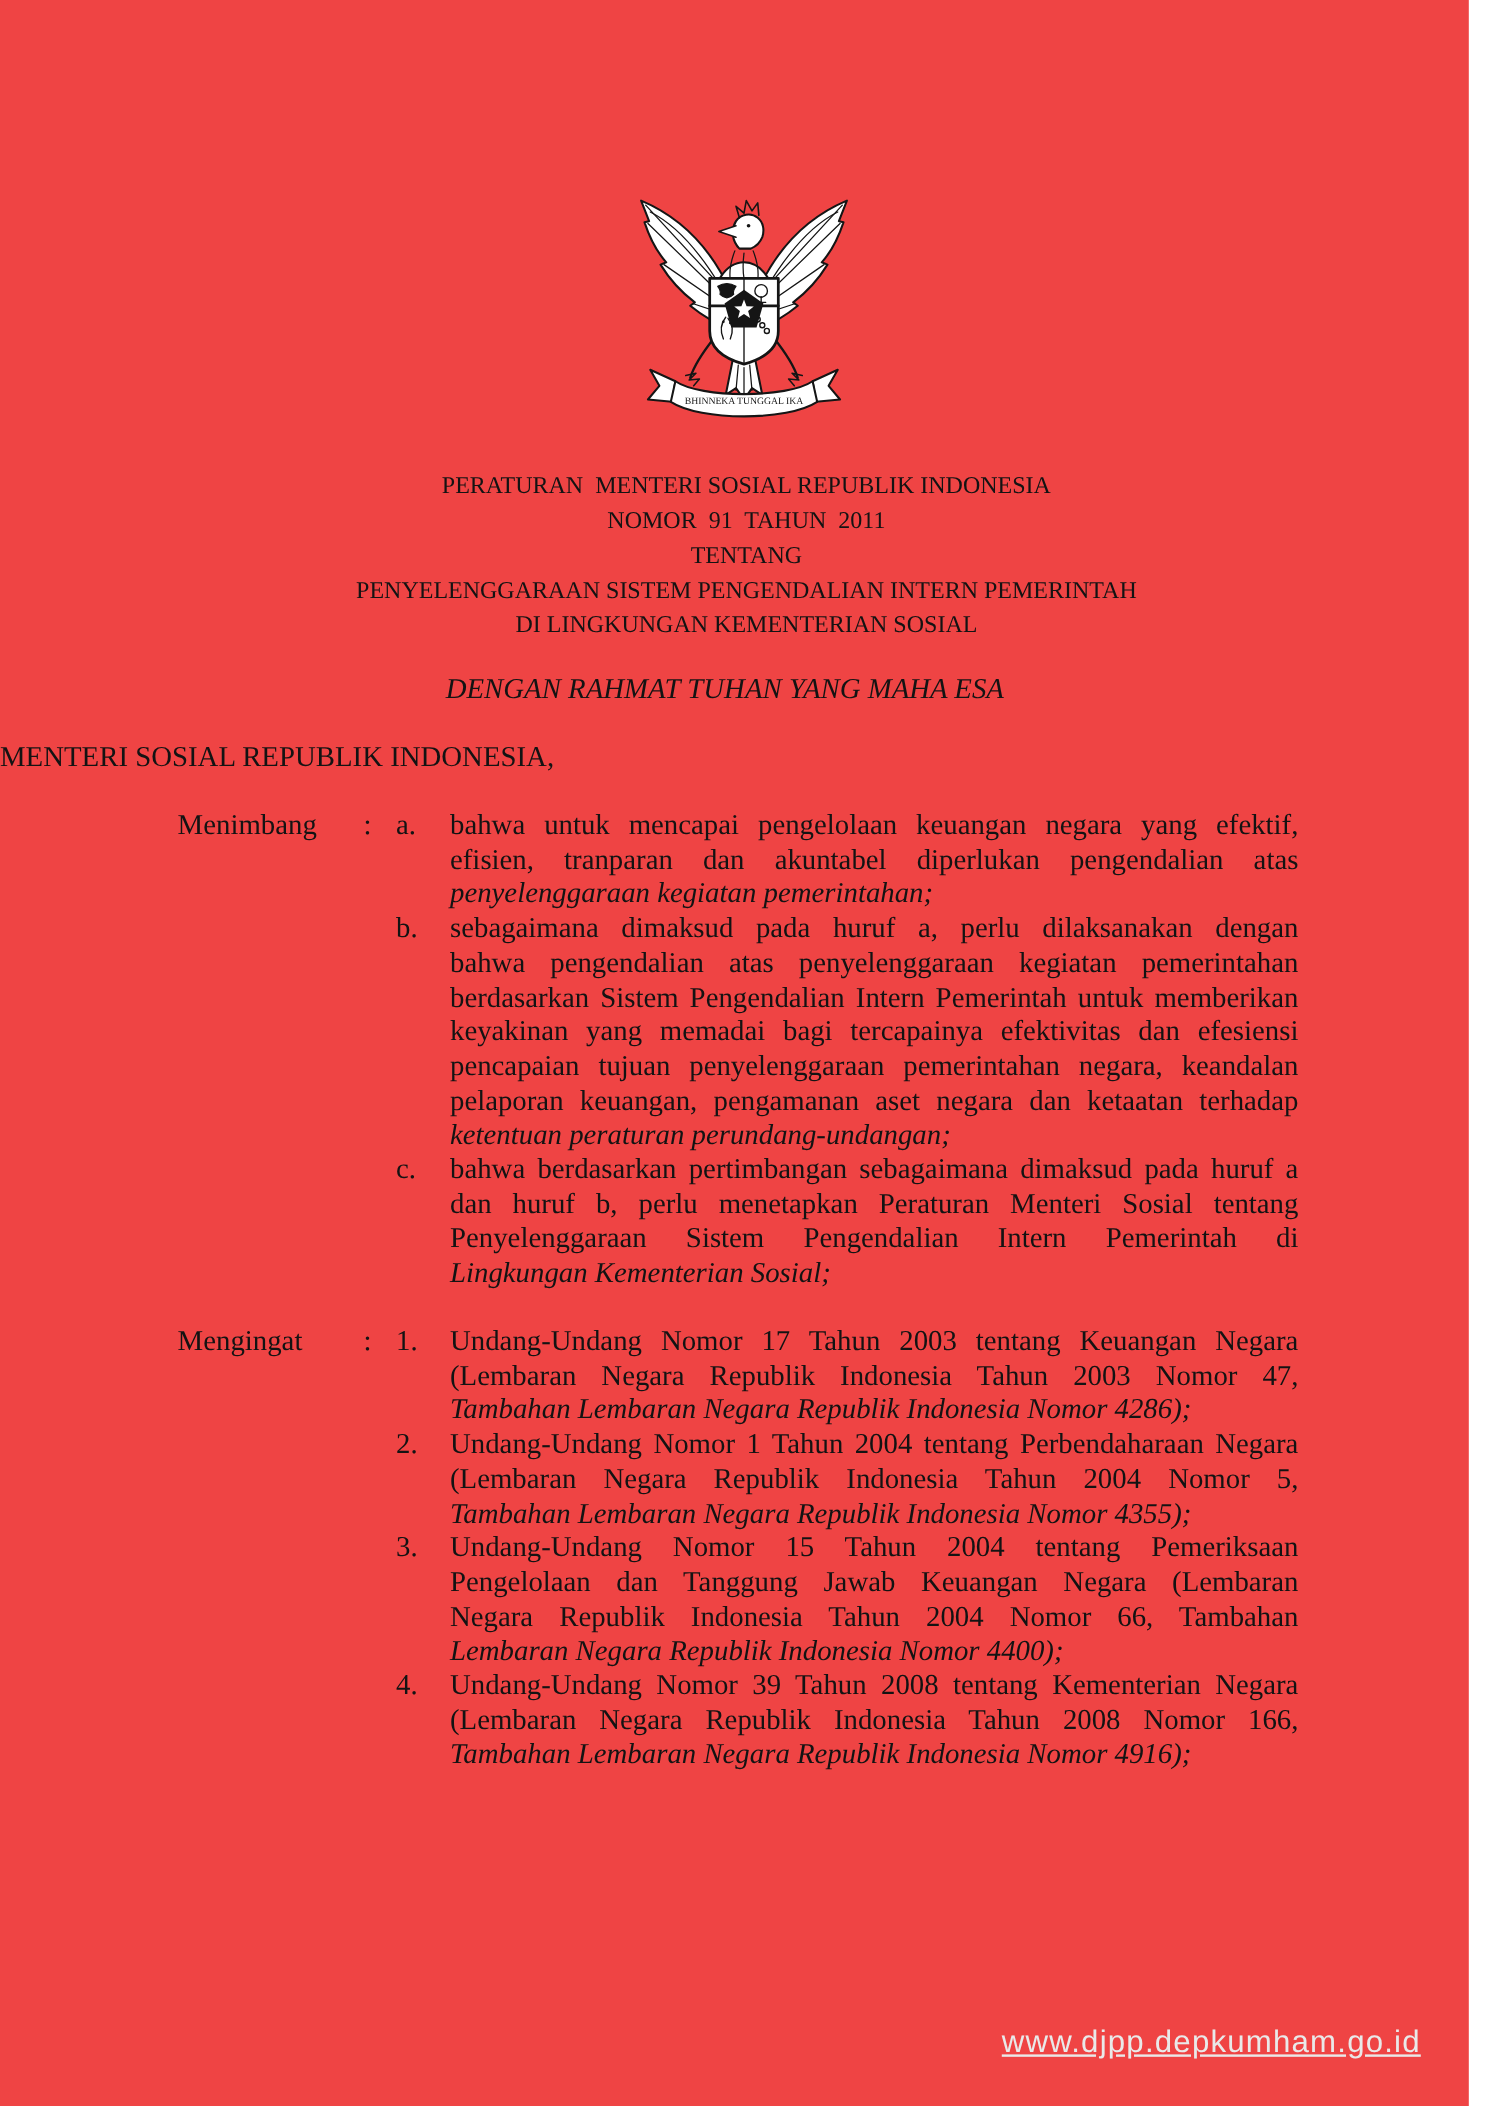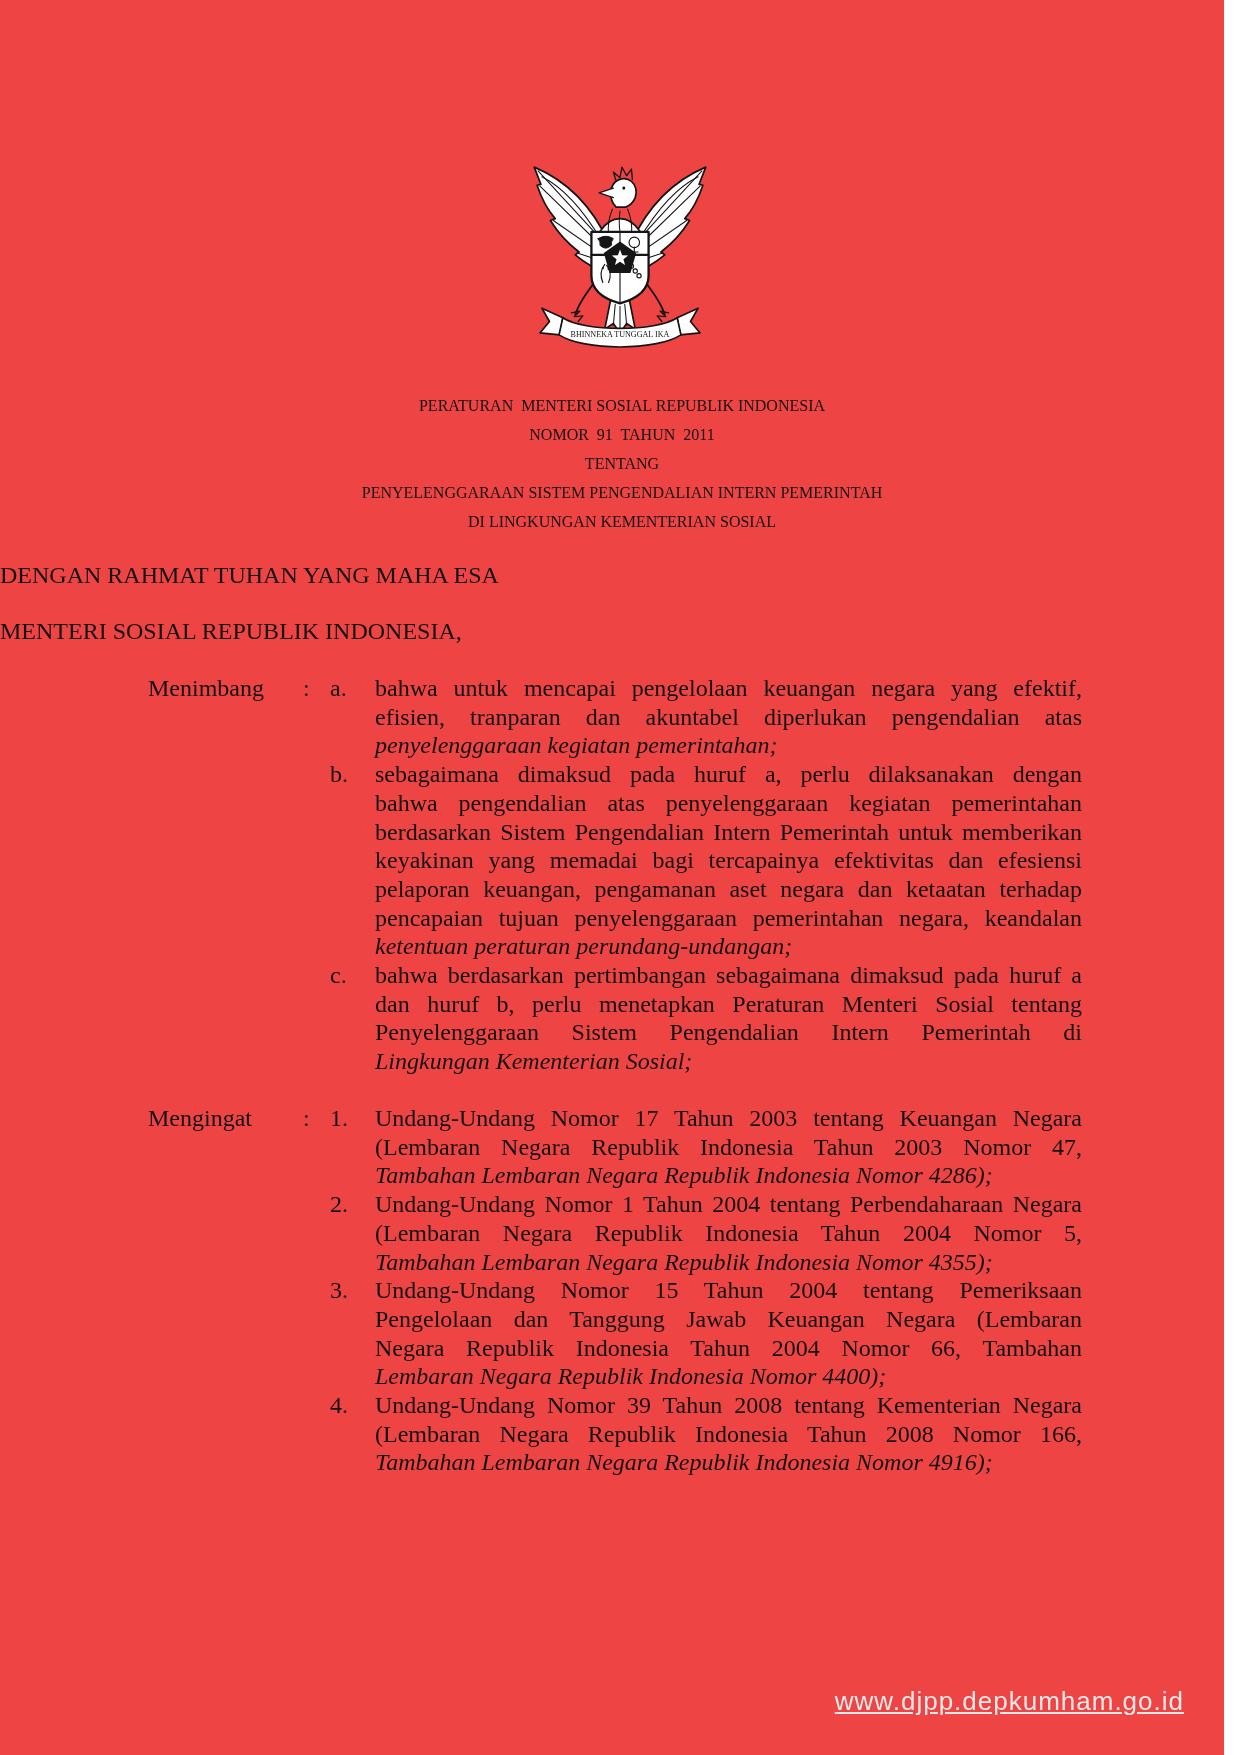--- a/index.html
+++ b/index.html
@@ -3,23 +3,23 @@
 <meta charset="utf-8">
 <style>
   html,body{margin:0;padding:0;background:#fff;}
   .page{
     position:relative;width:1224px;height:1755px;background:#ef4444;
     font-family:"Liberation Serif","DejaVu Serif",serif;color:#131313;overflow:hidden;
   }
   
   .emblem{position:absolute;left:524px;top:150px;width:192px;height:202px;}
   
-  .doc-title{position:absolute;left:0;right:0;top:391px;text-align:center;font-size:16px;line-height:29px;margin-left:20px;}
+  .doc-title{position:absolute;left:0;right:0;top:391px;text-align:center;font-size:20px;line-height:29px;margin-left:20px;}
   .title-line{white-space:pre-wrap;}
-  .invocation{position:absolute;left:0;right:16px;top:561px;text-align:left;font-size:24px;line-height:29px;white-space:pre-wrap;}
+  .invocation{position:absolute;left:0;right:16px;top:561px;text-align:center;font-size:24px;line-height:29px;white-space:pre-wrap;font-style:italic;}
   .issuer{position:absolute;left:0;right:0;top:617px;text-align:left;font-size:24px;line-height:29px;white-space:pre-wrap;}
   
   .clauses{position:absolute;left:0;top:0;width:100%;height:100%;}
   .clause{position:absolute;left:148px;width:934px;font-size:24px;line-height:28.7px;}
   .clause-0{top:674px;}
   .clause-1{top:1104px;}
   .clause-label{position:absolute;left:0;top:0;}
   .clause-colon{position:absolute;left:155px;top:0;}
   .clause-items{margin-left:182px;}
   .clause-item{display:flex;}
@@ -125,22 +125,22 @@
               <div class="jline last">penyelenggaraan kegiatan pemerintahan;</div>
             </div>
           </div>
           <div class="clause-item">
             <div class="clause-marker">b.</div>
             <div class="clause-lines">
               <div class="jline">sebagaimana dimaksud pada huruf a, perlu dilaksanakan dengan</div>
               <div class="jline">bahwa pengendalian atas penyelenggaraan kegiatan pemerintahan</div>
               <div class="jline">berdasarkan Sistem Pengendalian Intern Pemerintah untuk memberikan</div>
               <div class="jline">keyakinan yang memadai bagi tercapainya efektivitas dan efesiensi</div>
+              <div class="jline">pencapaian tujuan penyelenggaraan pemerintahan negara, keandalan</div>
               <div class="jline">pelaporan keuangan, pengamanan aset negara dan ketaatan terhadap</div>
-              <div class="jline">pencapaian tujuan penyelenggaraan pemerintahan negara, keandalan</div>
               <div class="jline last">ketentuan peraturan perundang-undangan;</div>
             </div>
           </div>
           <div class="clause-item">
             <div class="clause-marker">c.</div>
             <div class="clause-lines">
               <div class="jline">bahwa berdasarkan pertimbangan sebagaimana dimaksud pada huruf a</div>
               <div class="jline">dan huruf b, perlu menetapkan Peraturan Menteri Sosial tentang</div>
               <div class="jline">Penyelenggaraan Sistem Pengendalian Intern Pemerintah di</div>
               <div class="jline last">Lingkungan Kementerian Sosial;</div>

